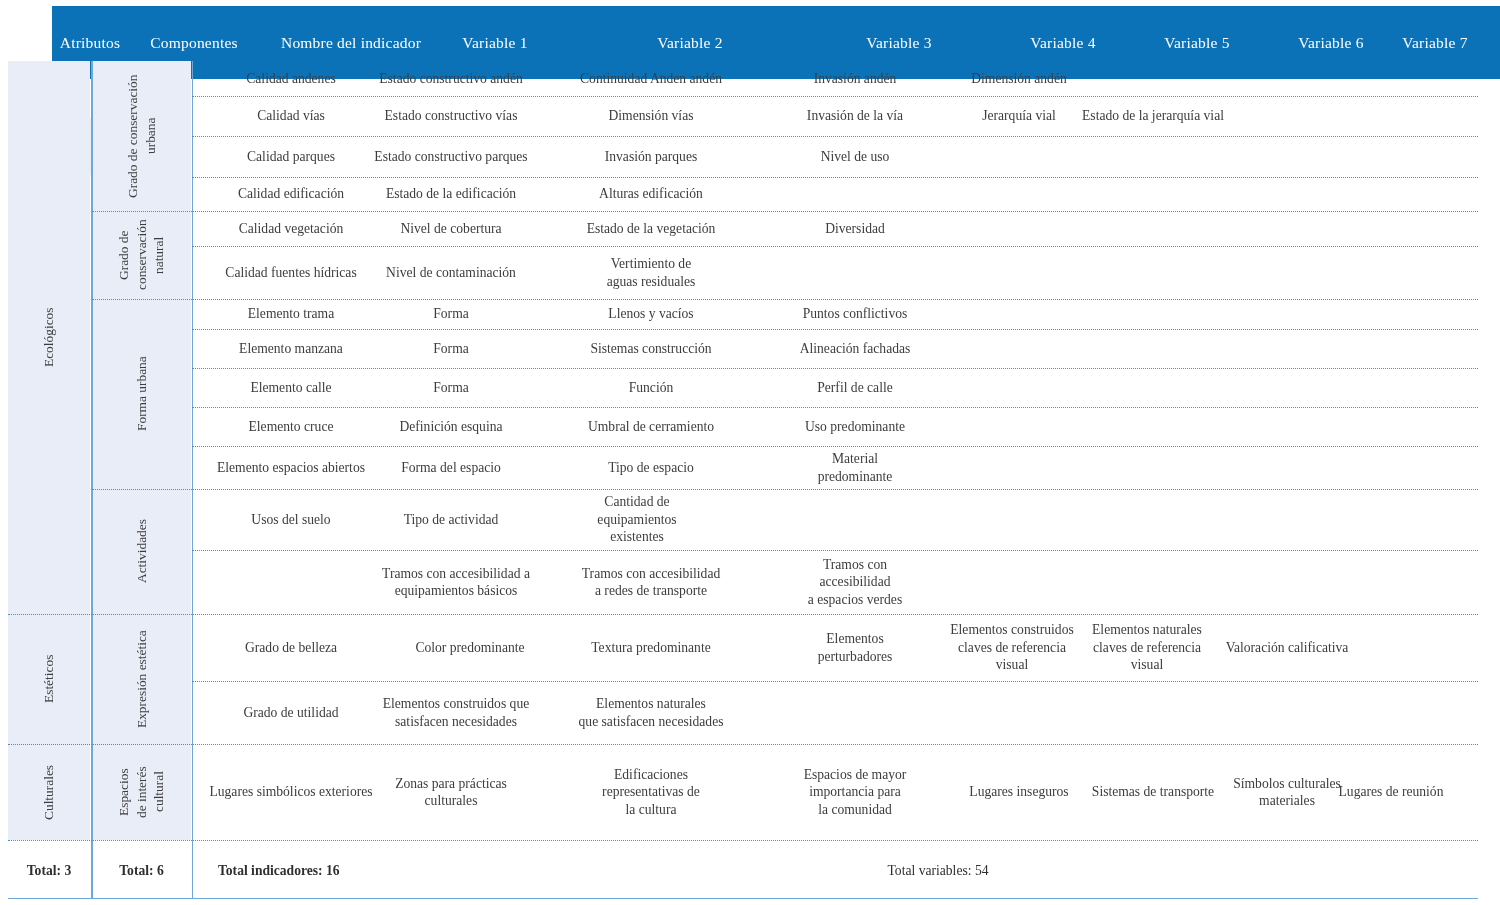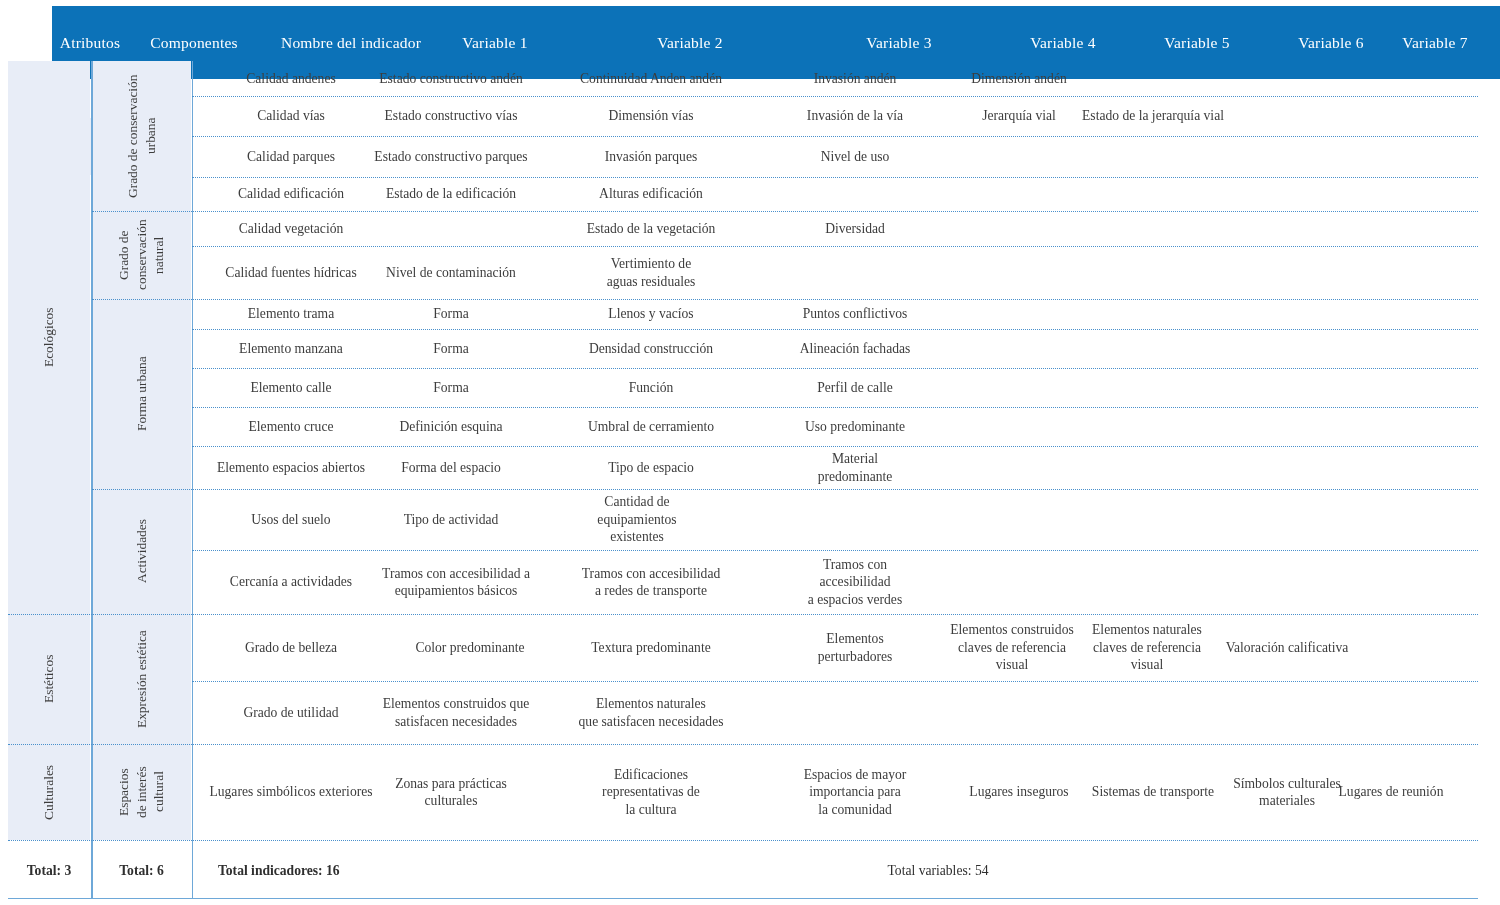--- a/index.html
+++ b/index.html
@@ -178,20 +178,21 @@
     <div class="cell" style="left:188px;top:116px;width:190px;height:34px;">Calidad edificación</div>
     <div class="cell" style="left:360px;top:116px;width:166px;height:34px;white-space:pre-line;">Estado de la edificación</div>
     <div class="cell" style="left:555px;top:116px;width:176px;height:34px;white-space:pre-line;">Alturas edificación</div>
     <div class="cell" style="left:764px;top:116px;width:166px;height:34px;white-space:pre-line;"></div>
     <div class="cell" style="left:928px;top:116px;width:166px;height:34px;white-space:pre-line;"></div>
     <div class="cell" style="left:1062px;top:116px;width:166px;height:34px;white-space:pre-line;"></div>
     <div class="cell" style="left:1196px;top:116px;width:166px;height:34px;white-space:pre-line;"></div>
     <div class="cell" style="left:1300px;top:116px;width:166px;height:34px;white-space:pre-line;"></div>
 
     <div class="cell" style="left:188px;top:150px;width:190px;height:35px;">Calidad vegetación</div>
+    <div class="cell" style="left:360px;top:150px;width:166px;height:35px;white-space:pre-line;">Nivel de cobertura</div>
     <div class="cell" style="left:555px;top:150px;width:176px;height:35px;white-space:pre-line;">Estado de la vegetación</div>
     <div class="cell" style="left:764px;top:150px;width:166px;height:35px;white-space:pre-line;">Diversidad</div>
     <div class="cell" style="left:928px;top:150px;width:166px;height:35px;white-space:pre-line;"></div>
     <div class="cell" style="left:1062px;top:150px;width:166px;height:35px;white-space:pre-line;"></div>
     <div class="cell" style="left:1196px;top:150px;width:166px;height:35px;white-space:pre-line;"></div>
     <div class="cell" style="left:1300px;top:150px;width:166px;height:35px;white-space:pre-line;"></div>
 
     <div class="cell" style="left:188px;top:185px;width:190px;height:53px;">Calidad fuentes hídricas</div>
     <div class="cell" style="left:360px;top:185px;width:166px;height:53px;white-space:pre-line;">Nivel de contaminación</div>
     <div class="cell" style="left:555px;top:185px;width:176px;height:53px;white-space:pre-line;">Vertimiento de
@@ -206,21 +207,21 @@
     <div class="cell" style="left:360px;top:238px;width:166px;height:30px;white-space:pre-line;">Forma</div>
     <div class="cell" style="left:555px;top:238px;width:176px;height:30px;white-space:pre-line;">Llenos y vacíos</div>
     <div class="cell" style="left:764px;top:238px;width:166px;height:30px;white-space:pre-line;">Puntos conflictivos</div>
     <div class="cell" style="left:928px;top:238px;width:166px;height:30px;white-space:pre-line;"></div>
     <div class="cell" style="left:1062px;top:238px;width:166px;height:30px;white-space:pre-line;"></div>
     <div class="cell" style="left:1196px;top:238px;width:166px;height:30px;white-space:pre-line;"></div>
     <div class="cell" style="left:1300px;top:238px;width:166px;height:30px;white-space:pre-line;"></div>
 
     <div class="cell" style="left:188px;top:268px;width:190px;height:39px;">Elemento manzana</div>
     <div class="cell" style="left:360px;top:268px;width:166px;height:39px;white-space:pre-line;">Forma</div>
-    <div class="cell" style="left:555px;top:268px;width:176px;height:39px;white-space:pre-line;">Densidad construcción</div>
+    <div class="cell" style="left:555px;top:268px;width:176px;height:39px;white-space:pre-line;">Sistemas construcción</div>
     <div class="cell" style="left:764px;top:268px;width:166px;height:39px;white-space:pre-line;">Alineación fachadas</div>
     <div class="cell" style="left:928px;top:268px;width:166px;height:39px;white-space:pre-line;"></div>
     <div class="cell" style="left:1062px;top:268px;width:166px;height:39px;white-space:pre-line;"></div>
     <div class="cell" style="left:1196px;top:268px;width:166px;height:39px;white-space:pre-line;"></div>
     <div class="cell" style="left:1300px;top:268px;width:166px;height:39px;white-space:pre-line;"></div>
 
     <div class="cell" style="left:188px;top:307px;width:190px;height:39px;">Elemento calle</div>
     <div class="cell" style="left:360px;top:307px;width:166px;height:39px;white-space:pre-line;">Forma</div>
     <div class="cell" style="left:555px;top:307px;width:176px;height:39px;white-space:pre-line;">Función</div>
     <div class="cell" style="left:764px;top:307px;width:166px;height:39px;white-space:pre-line;">Perfil de calle</div>
@@ -252,21 +253,20 @@
     <div class="cell" style="left:360px;top:428px;width:166px;height:61px;white-space:pre-line;">Tipo de actividad</div>
     <div class="cell" style="left:541px;top:428px;width:176px;height:61px;white-space:pre-line;">Cantidad de
 equipamientos
 existentes</div>
     <div class="cell" style="left:764px;top:428px;width:166px;height:61px;white-space:pre-line;"></div>
     <div class="cell" style="left:928px;top:428px;width:166px;height:61px;white-space:pre-line;"></div>
     <div class="cell" style="left:1062px;top:428px;width:166px;height:61px;white-space:pre-line;"></div>
     <div class="cell" style="left:1196px;top:428px;width:166px;height:61px;white-space:pre-line;"></div>
     <div class="cell" style="left:1300px;top:428px;width:166px;height:61px;white-space:pre-line;"></div>
 
-    <div class="cell" style="left:188px;top:489px;width:190px;height:64px;">Cercanía a actividades</div>
     <div class="cell" style="left:360px;top:489px;width:176px;height:64px;white-space:pre-line;">Tramos con accesibilidad a
 equipamientos básicos</div>
     <div class="cell" style="left:552px;top:489px;width:182px;height:64px;white-space:pre-line;">Tramos con accesibilidad
 a redes de transporte</div>
     <div class="cell" style="left:764px;top:489px;width:166px;height:64px;white-space:pre-line;">Tramos con
 accesibilidad
 a espacios verdes</div>
     <div class="cell" style="left:928px;top:489px;width:166px;height:64px;white-space:pre-line;"></div>
     <div class="cell" style="left:1062px;top:489px;width:166px;height:64px;white-space:pre-line;"></div>
     <div class="cell" style="left:1196px;top:489px;width:166px;height:64px;white-space:pre-line;"></div>

